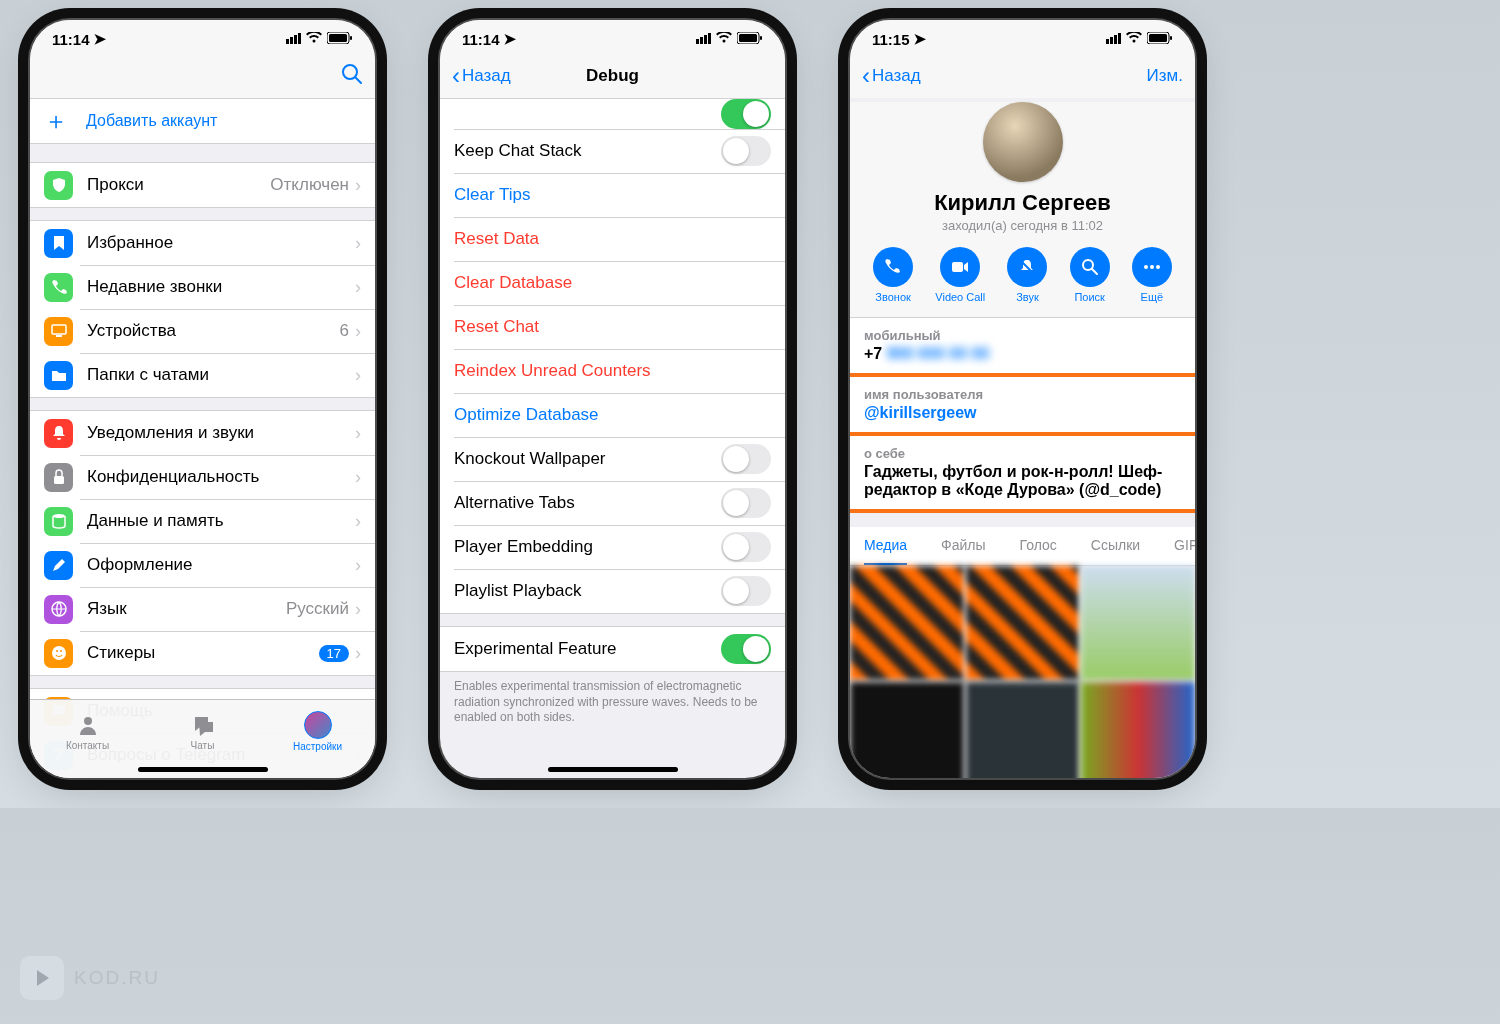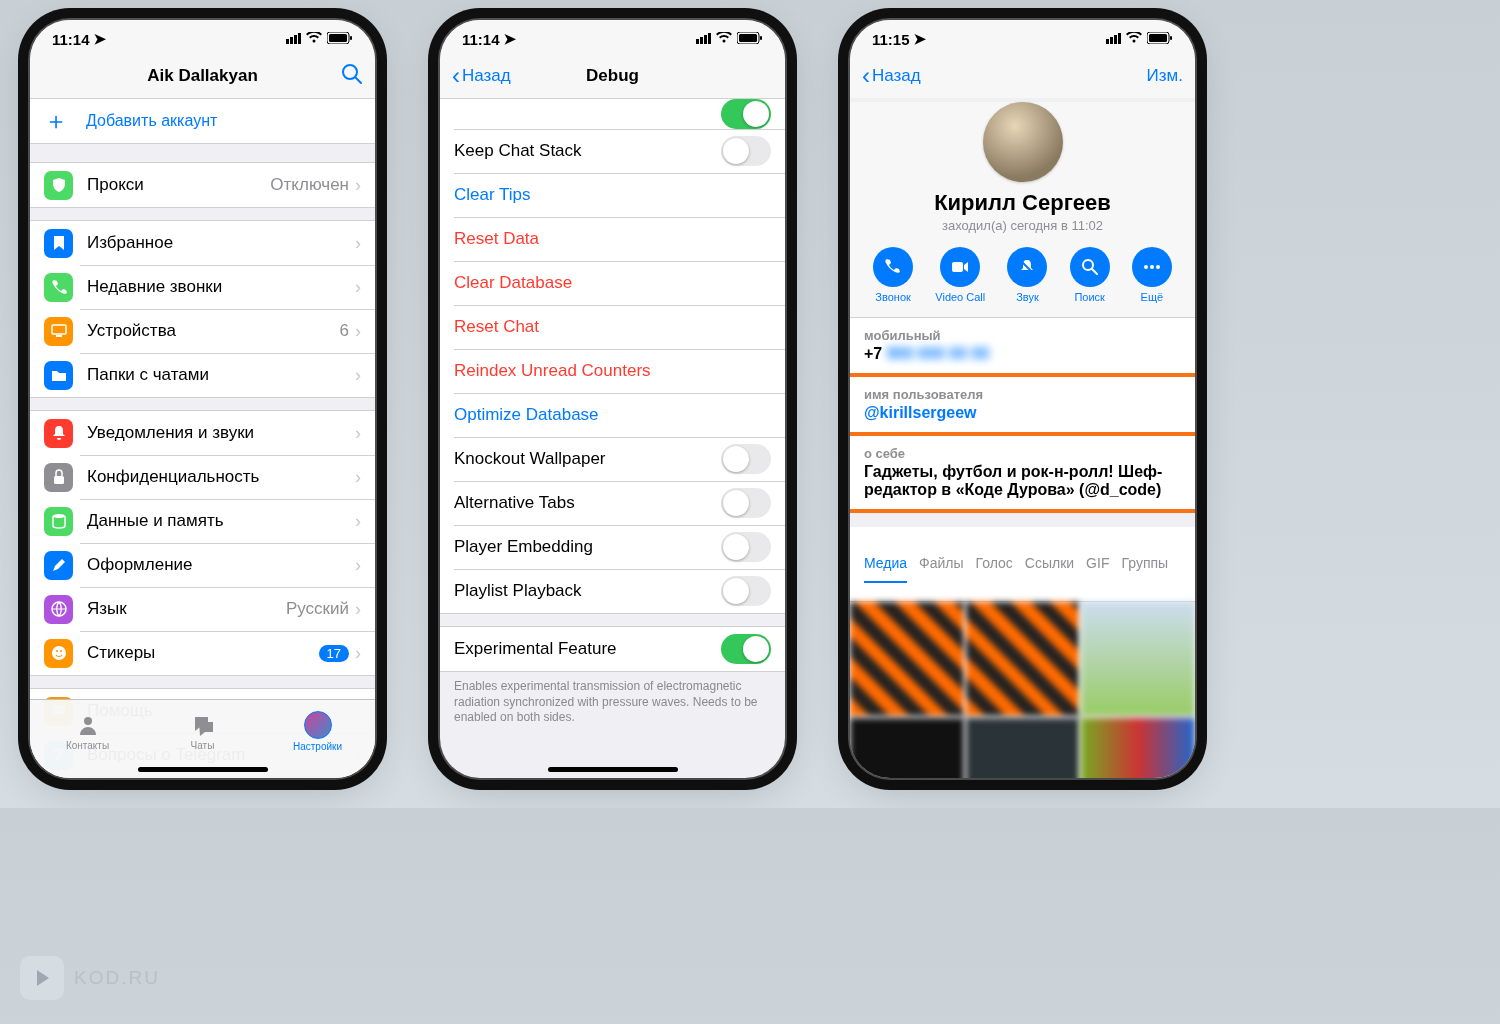--- a/index.html
+++ b/index.html
@@ -48,21 +48,21 @@
 .profile-name{font-size:22px;font-weight:600;}
 .profile-status{font-size:13px;color:#8e8e93;margin-top:2px;}
 .action-row{display:flex;justify-content:space-around;margin-top:14px;}
 .abtn{display:flex;flex-direction:column;align-items:center;gap:4px;font-size:11px;color:#007aff;justify-content:space-between;}
 .abtn .circ{width:40px;height:40px;border-radius:50%;background:#007aff;display:flex;align-items:center;justify-content:center;color:#fff;}
 .info-sec{background:#fff;padding:10px 14px;border-bottom:4px solid #f97316;font-weight:bold;}
 .info-lbl{font-size:13px;color:#8e8e93;}
 .info-val{font-size:16px;margin-top:2px;}
 .info-val.link{color:#007aff;}
 .blur-num{color:#007aff;filter:blur(4px);}
-.media-tabs{display:flex;background:#fff;padding:18px 14px;gap:12px;font-size:14px;border-bottom:1px solid #d1d1d4;}
+.media-tabs{display:flex;background:#fff;padding:0 14px;gap:34px;font-size:14px;border-bottom:1px solid #d1d1d4;}
 .mtab{padding:10px 0;color:#8e8e93;}
 .mtab.active{color:#007aff;border-bottom:2px solid #007aff;font-weight:500;}
 .media-grid{display:grid;grid-template-columns:repeat(3,1fr);gap:2px;}
 .mcell{aspect-ratio:1;filter:blur(3px);}
 .watermark{position:fixed;left:20px;bottom:24px;display:flex;align-items:center;gap:10px;color:#b9c0c6;font-size:19px;letter-spacing:2px;font-weight:500;}
 .watermark .wicon{width:44px;height:44px;border-radius:10px;background:#d6dde2;display:flex;align-items:center;justify-content:center;}
 .chev-back{font-size:24px;margin-right:2px;line-height:1;}
 </style>
 </head>
 <body>
@@ -84,21 +84,20 @@
             <path d="M8 10.5a1.5 1.5 0 100-3 1.5 1.5 0 000 3zM3 5c2.8-2.8 7.2-2.8 10 0l-1.5 1.5C9.6 4.6 6.4 4.6 4.5 6.5L3 5zm-3-3c4.4-4.4 11.6-4.4 16 0l-1.5 1.5C10.9-.2 5.1-.2 1.5 3.5L0 2z" fill="#000"></path>
           </svg></span>
       <span><svg width="26" height="12" viewBox="0 0 26 12">
             <rect x="0" y="0" width="22" height="12" rx="3" fill="none" stroke="#000"></rect>
             <rect x="2" y="2" width="18" height="8" rx="1.5" fill="#000"></rect>
             <rect x="23" y="4" width="2" height="4" rx="1" fill="#000"></rect>
           </svg></span>
     </div>
   </div>
   <div class="nav">
-    <div class="nav-title">Aik Dallakyan</div>
     <div class="nav-right"><svg width="22" height="22" viewBox="0 0 22 22">
           <circle cx="9" cy="9" r="7" fill="none" stroke="#007aff" stroke-width="2"></circle>
           <line x1="14" y1="14" x2="20" y2="20" stroke="#007aff" stroke-width="2" stroke-linecap="round"></line>
         </svg></div>
   </div>
   <div class="add-row">
       <span class="plus">＋</span>
       <span>Добавить аккаунт</span>
     </div>
   <div style="height:18px"></div>

